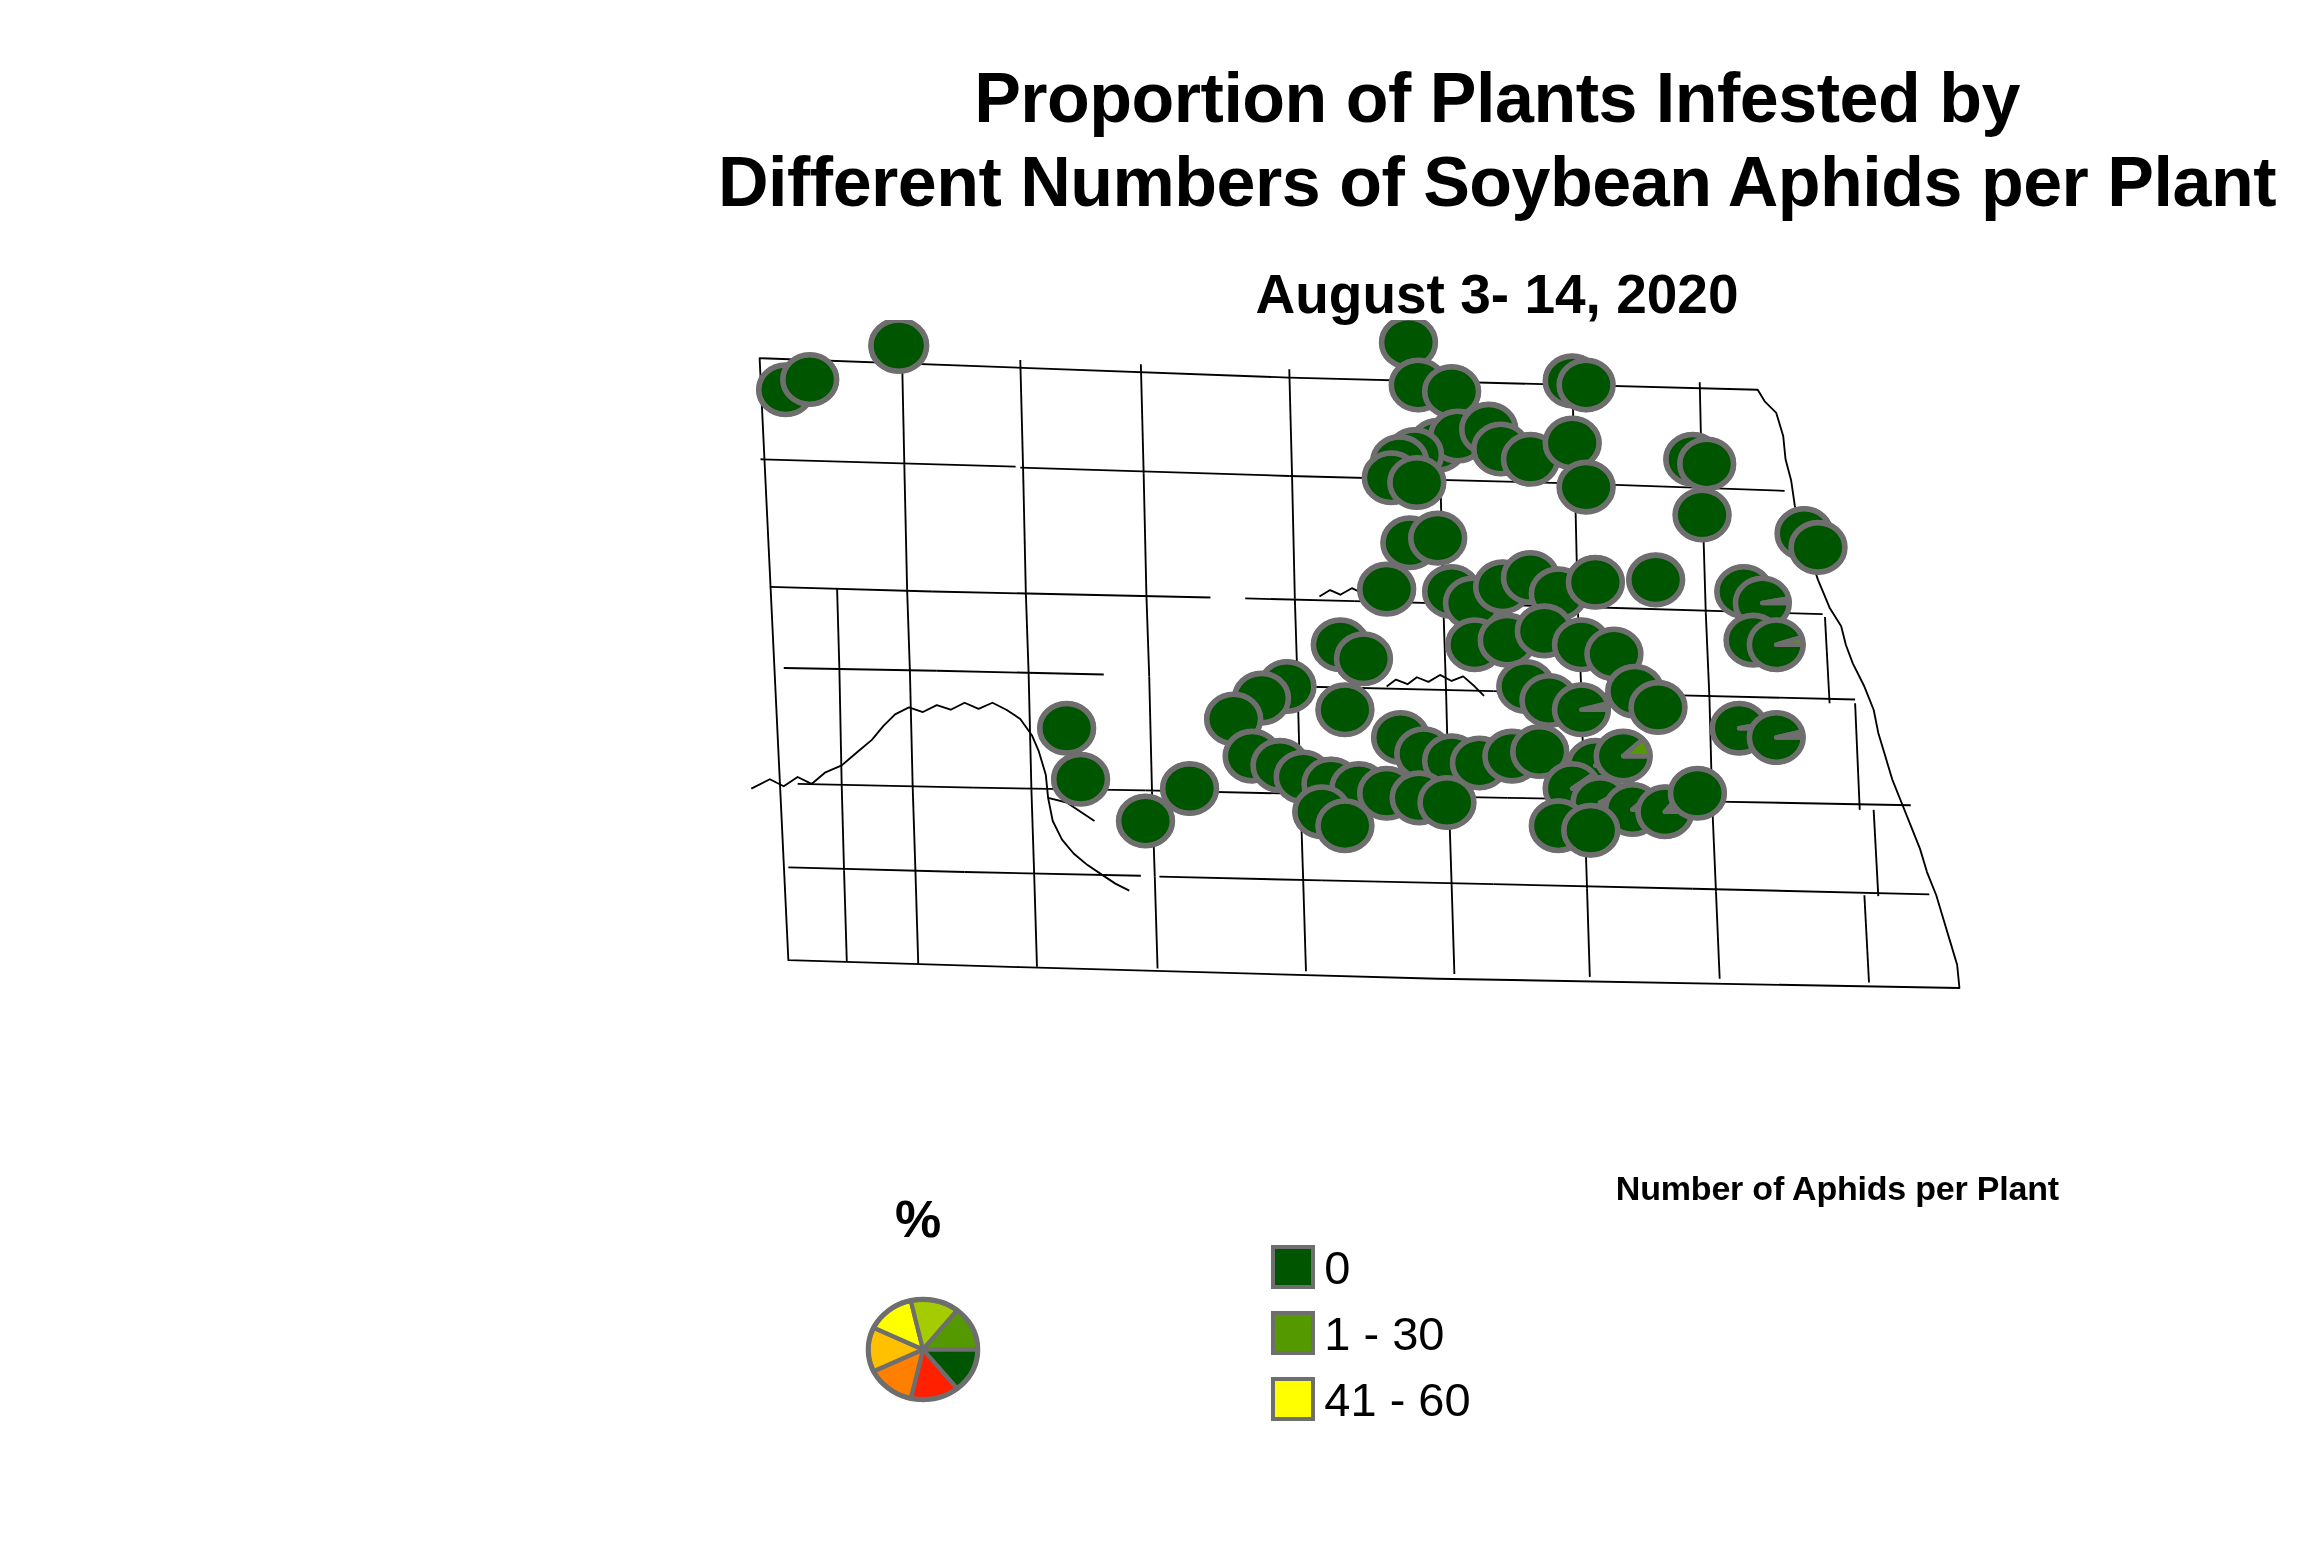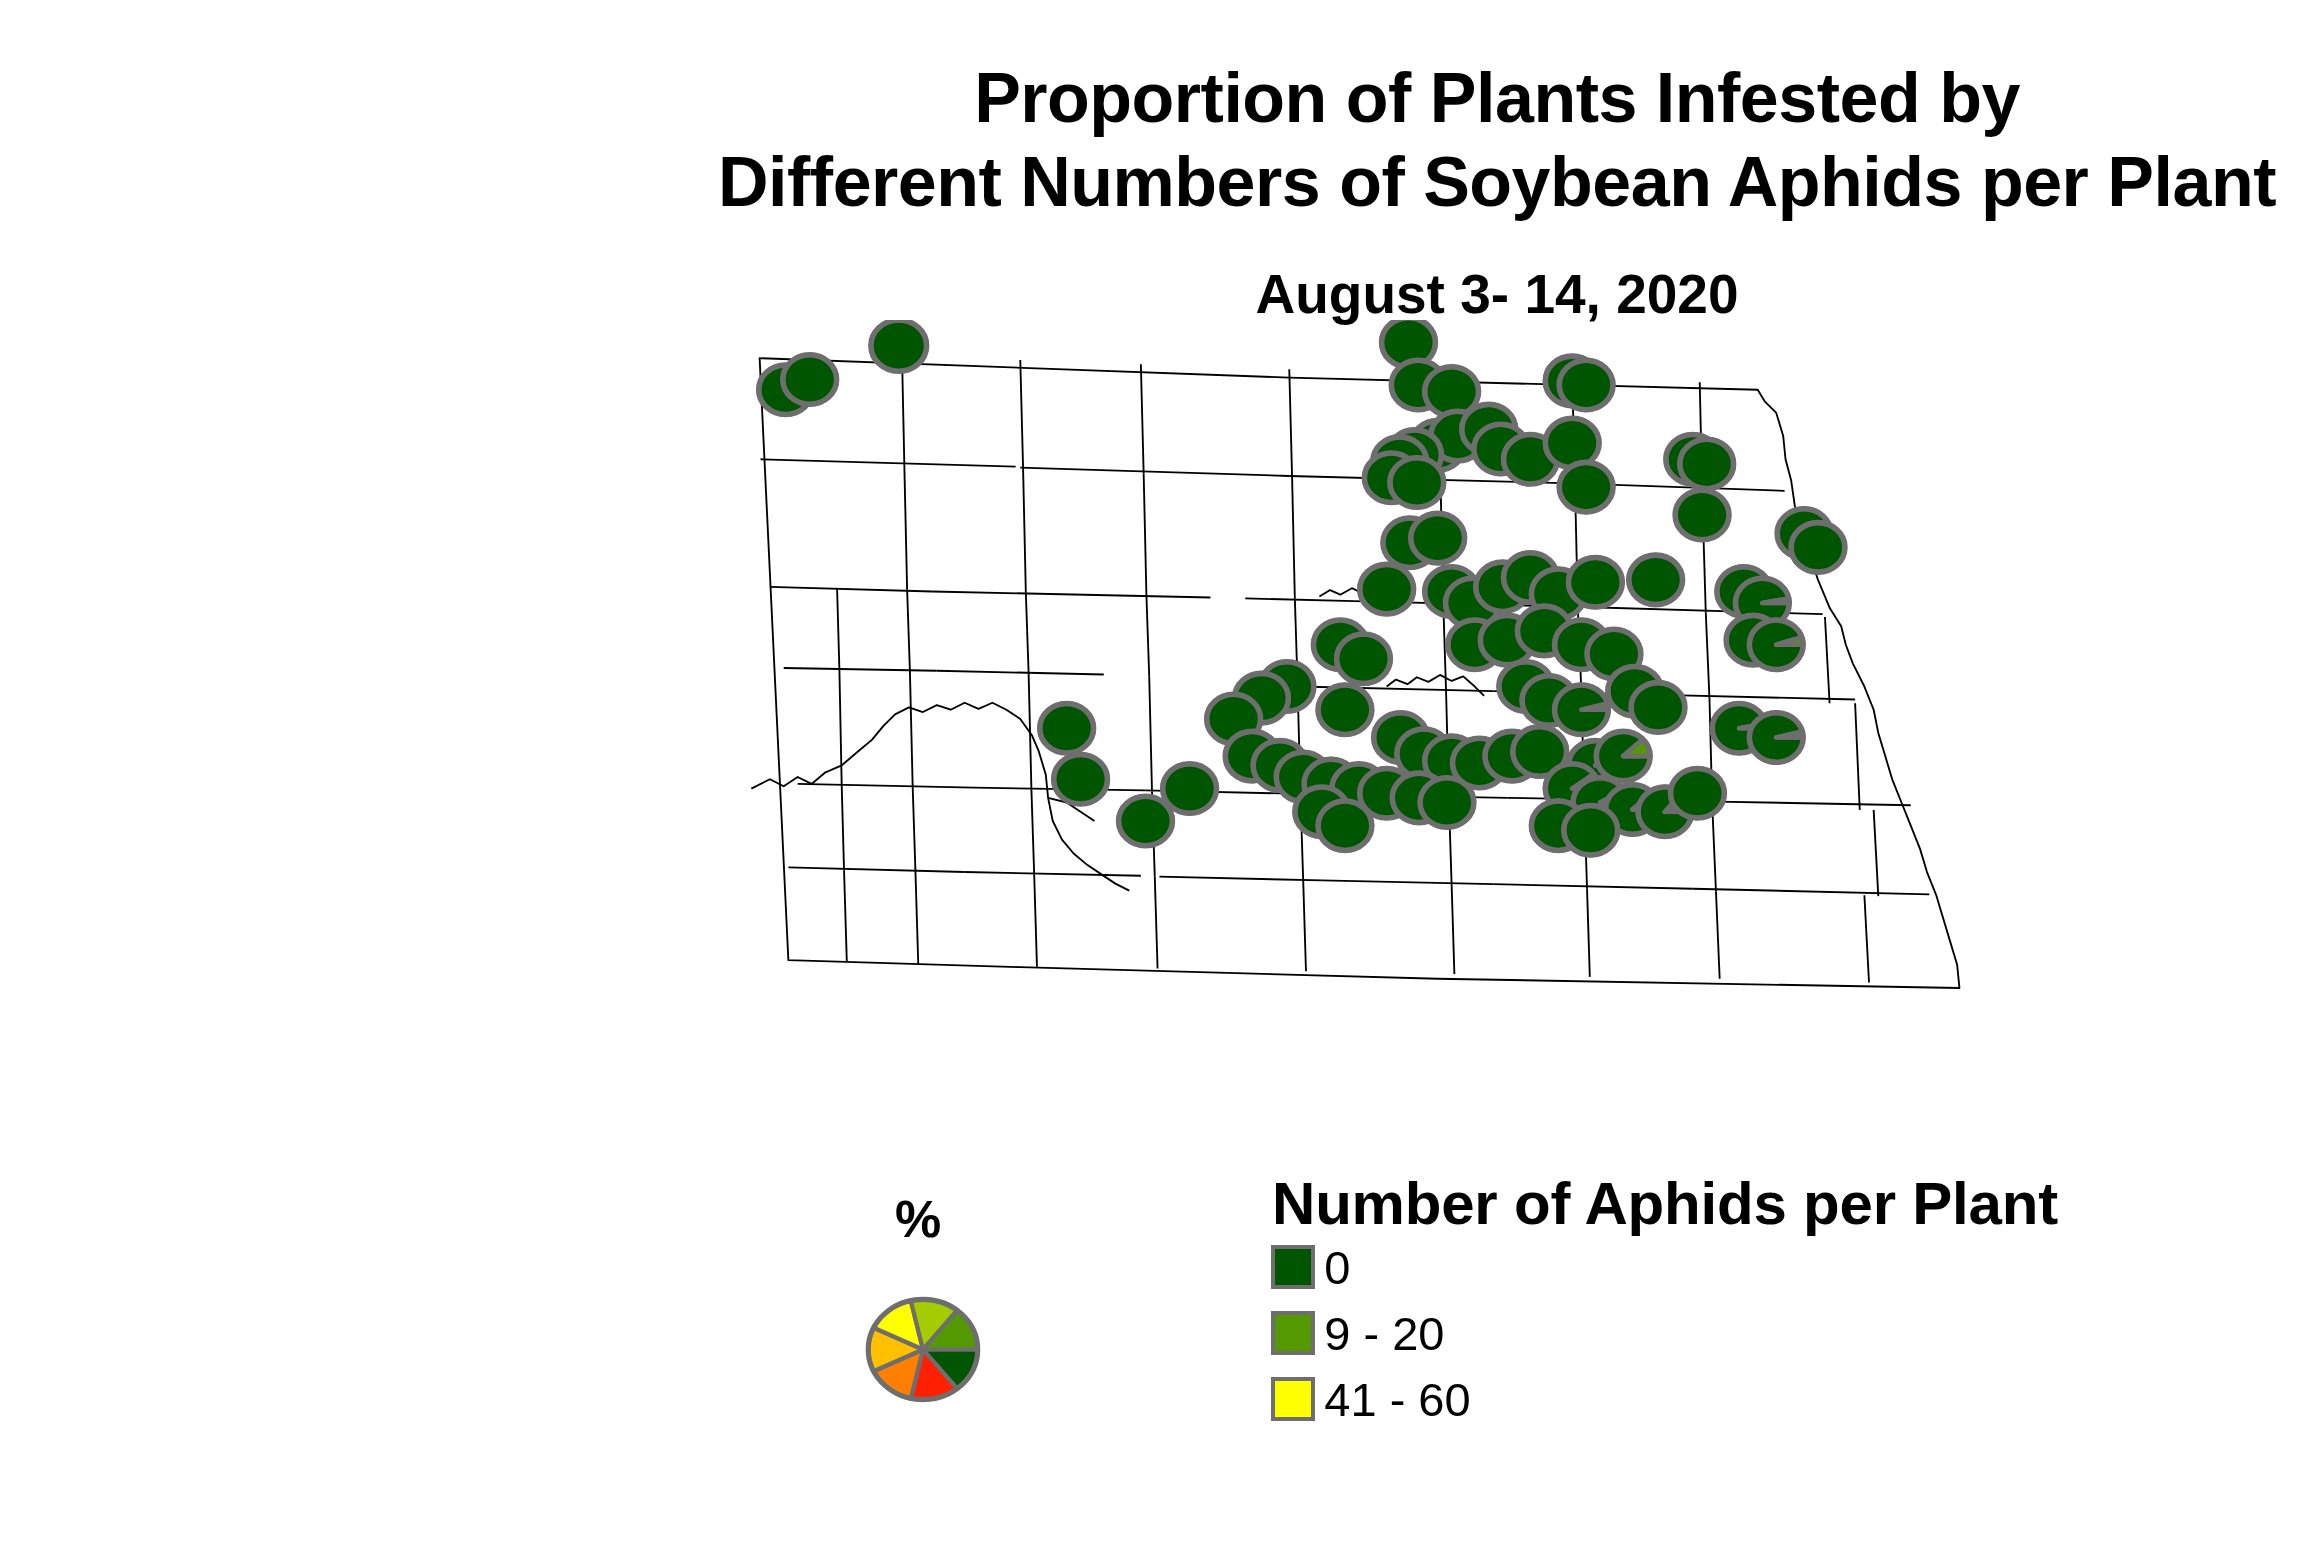--- a/index.html
+++ b/index.html
@@ -19,22 +19,22 @@
   #map-svg{display:block;width:1345px;height:798px;}
 
   
   #pct-key{position:absolute;left:816px;top:1189px;width:204px;height:269px;}
   #pct-label{position:absolute;left:0;top:0;width:204px;text-align:center;
              font-size:52px;font-weight:bold;color:#000;}
   #pct-pie{position:absolute;left:49px;top:107px;width:116px;height:107px;}
 
   
   #legend{position:absolute;left:1271px;top:1169px;width:788px;height:297px;}
-  #legend-title{position:absolute;left:0;top:0;width:788px;text-align:center;
-                font-size:60px;font-weight:bold;color:#000;letter-spacing:-0.2px;}
+  #legend-title{position:absolute;left:0;top:0;width:788px;text-align:right;
+                font-size:34px;font-weight:bold;color:#000;letter-spacing:-0.2px;}
   .legend-cols{position:absolute;left:0;top:65px;width:788px;display:flex;}
   .legend-col{display:flex;flex-direction:column;}
   .legend-col.left{width:376px;}
   .legend-col.right{width:376px;}
   .legend-row{display:flex;align-items:center;height:66px;}
   .swatch{width:44px;height:44px;border:4.6px solid #6e6e6e;box-sizing:border-box;flex:0 0 auto;}
   .legend-text{font-size:47px;color:#000;margin-left:9.3px;white-space:nowrap;
                font-weight:normal;line-height:1;}
 </style>
 </head>
@@ -536,21 +536,21 @@
   <div id="legend">
     <div id="legend-title">Number of Aphids per Plant</div>
     <div class="legend-cols">
       <div class="legend-col left" id="legend-left">
           <div class="legend-row">
             <div class="swatch" style="background: rgb(0, 85, 0);"></div>
             <div class="legend-text">0</div>
           </div>
           <div class="legend-row">
             <div class="swatch" style="background: rgb(85, 153, 0);"></div>
-            <div class="legend-text">9 - 20</div>
+            <div class="legend-text">1 - 30</div>
           </div>
           <div class="legend-row">
             <div class="swatch" style="background: rgb(255, 255, 0);"></div>
             <div class="legend-text">41 - 60</div>
           </div>
         </div>
     </div>
   </div>
 
 </div>

